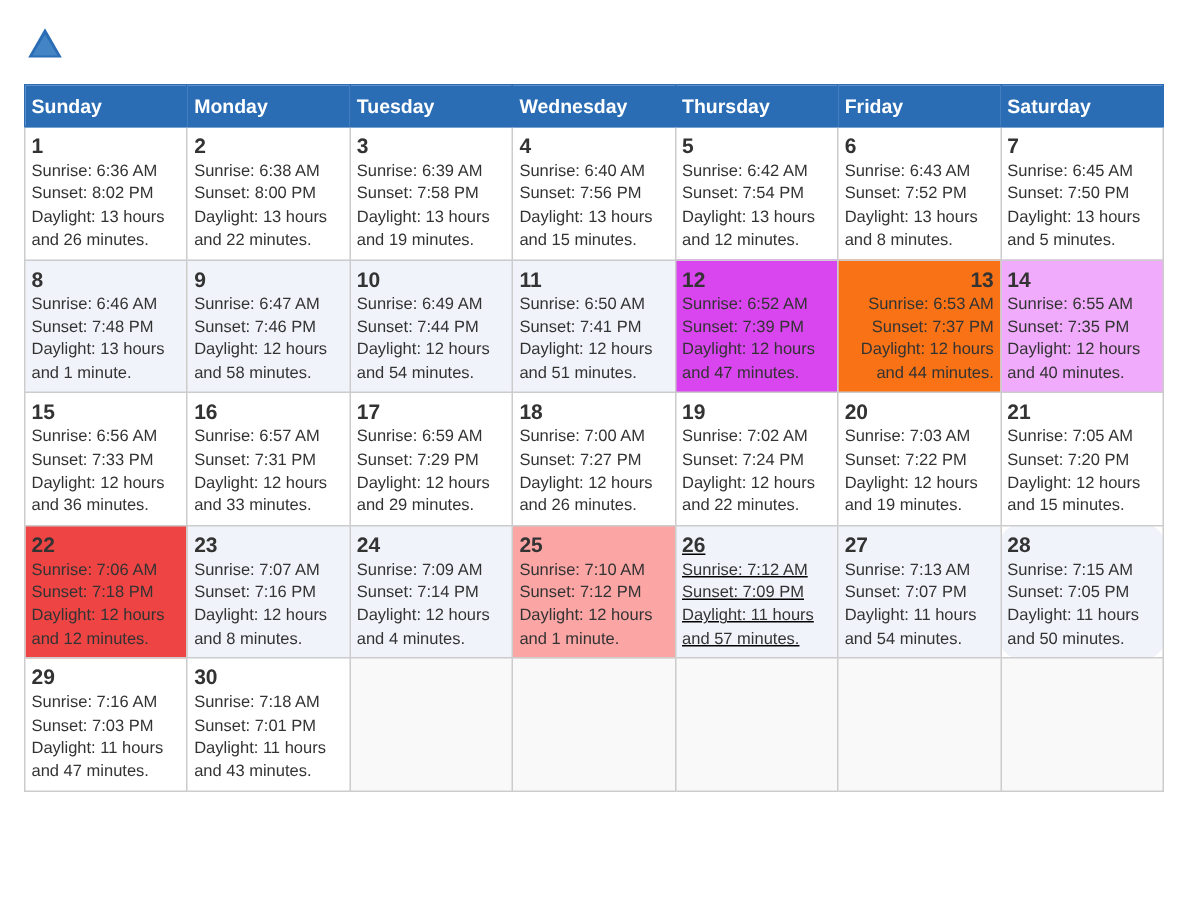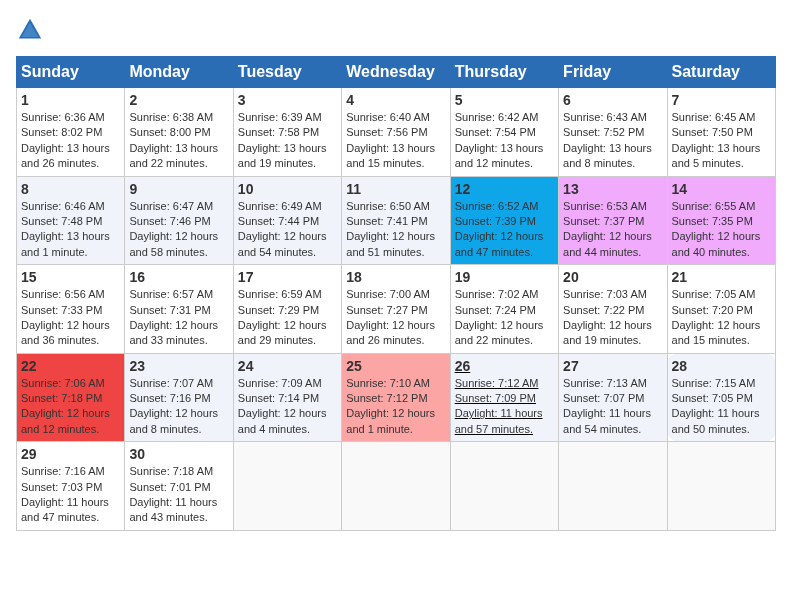--- a/index.html
+++ b/index.html
@@ -42,21 +42,21 @@
     table {
       width: 100%;
       border-collapse: collapse;
       font-size: 11px;
     }
     thead th {
       background-color: #2a6db5;
       color: #fff;
       padding: 6px 4px;
       text-align: left;
-      font-size: 16px;
+      font-size: 13px;
       font-weight: bold;
       border: 1px solid #2a6db5;
     }
     td {
       border: 1px solid #ccc;
       vertical-align: top;
       padding: 4px;
       width: 14.28%;
       min-height: 70px;
     }
@@ -155,25 +155,25 @@
           <div class="day-info">Sunrise: 6:47 AM<br>Sunset: 7:46 PM<br>Daylight: 12 hours<br>and 58 minutes.</div>
         </td>
         <td style="background-color: rgb(240, 244, 250);">
           <span class="day-num">10</span>
           <div class="day-info">Sunrise: 6:49 AM<br>Sunset: 7:44 PM<br>Daylight: 12 hours<br>and 54 minutes.</div>
         </td>
         <td style="background-color: rgb(240, 244, 250);">
           <span class="day-num">11</span>
           <div class="day-info">Sunrise: 6:50 AM<br>Sunset: 7:41 PM<br>Daylight: 12 hours<br>and 51 minutes.</div>
         </td>
-        <td style="background-color: #0ea5e9;">
+        <td style="background-color: #d946ef;">
           <span class="day-num">12</span>
           <div class="day-info">Sunrise: 6:52 AM<br>Sunset: 7:39 PM<br>Daylight: 12 hours<br>and 47 minutes.</div>
         </td>
-        <td style="background-color: #f0abfc;">
+        <td style="background-color: #f97316; text-align: right;">
           <span class="day-num">13</span>
           <div class="day-info">Sunrise: 6:53 AM<br>Sunset: 7:37 PM<br>Daylight: 12 hours<br>and 44 minutes.</div>
         </td>
         <td style="background-color: #f0abfc;">
           <span class="day-num">14</span>
           <div class="day-info">Sunrise: 6:55 AM<br>Sunset: 7:35 PM<br>Daylight: 12 hours<br>and 40 minutes.</div>
         </td>
       </tr>
       <tr>
         <td>

